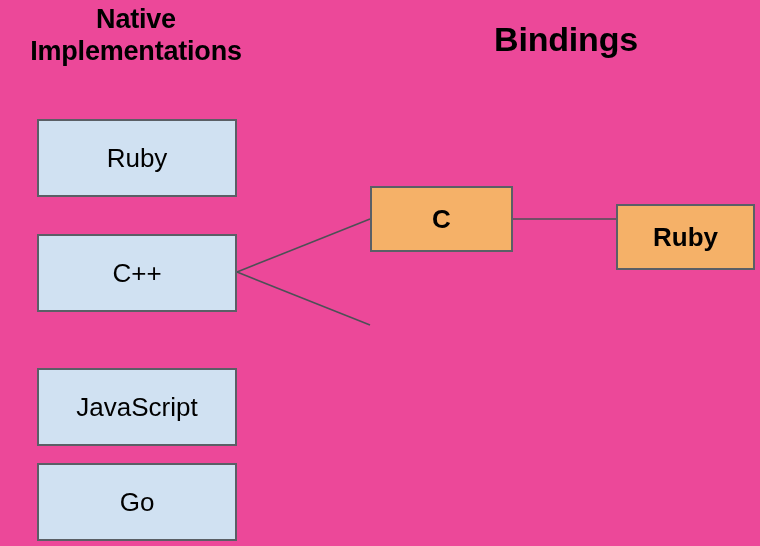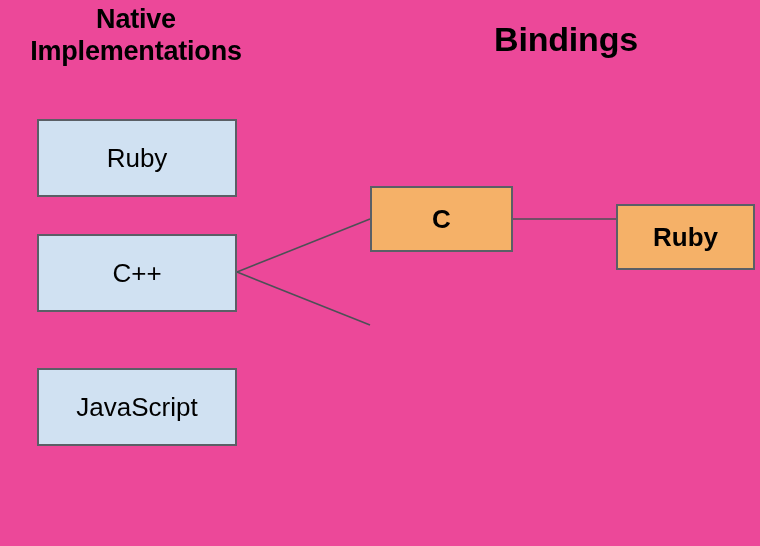--- a/index.html
+++ b/index.html
@@ -98,20 +98,23 @@
   </div>
 
   <div class="node node-native" style="left:37px; top:234px; width:200px; height:78px;">
     <span class="node-label">C++</span>
   </div>
 
   <div class="node node-native" style="left:37px; top:368px; width:200px; height:78px;">
     <span class="node-label">JavaScript</span>
   </div>
 
+  <div class="node node-native" style="left:37px; top:463px; width:200px; height:78px;">
+    <span class="node-label">Go</span>
+  </div>
 
   <div class="node node-binding" style="left:370px; top:186px; width:143px; height:66px;">
     <span class="node-label">C</span>
   </div>
 
   <div class="node node-binding" style="left:616px; top:187px; width:139px; height:66px;margin-top:17px;">
     <span class="node-label">Ruby</span>
   </div>
 
 

